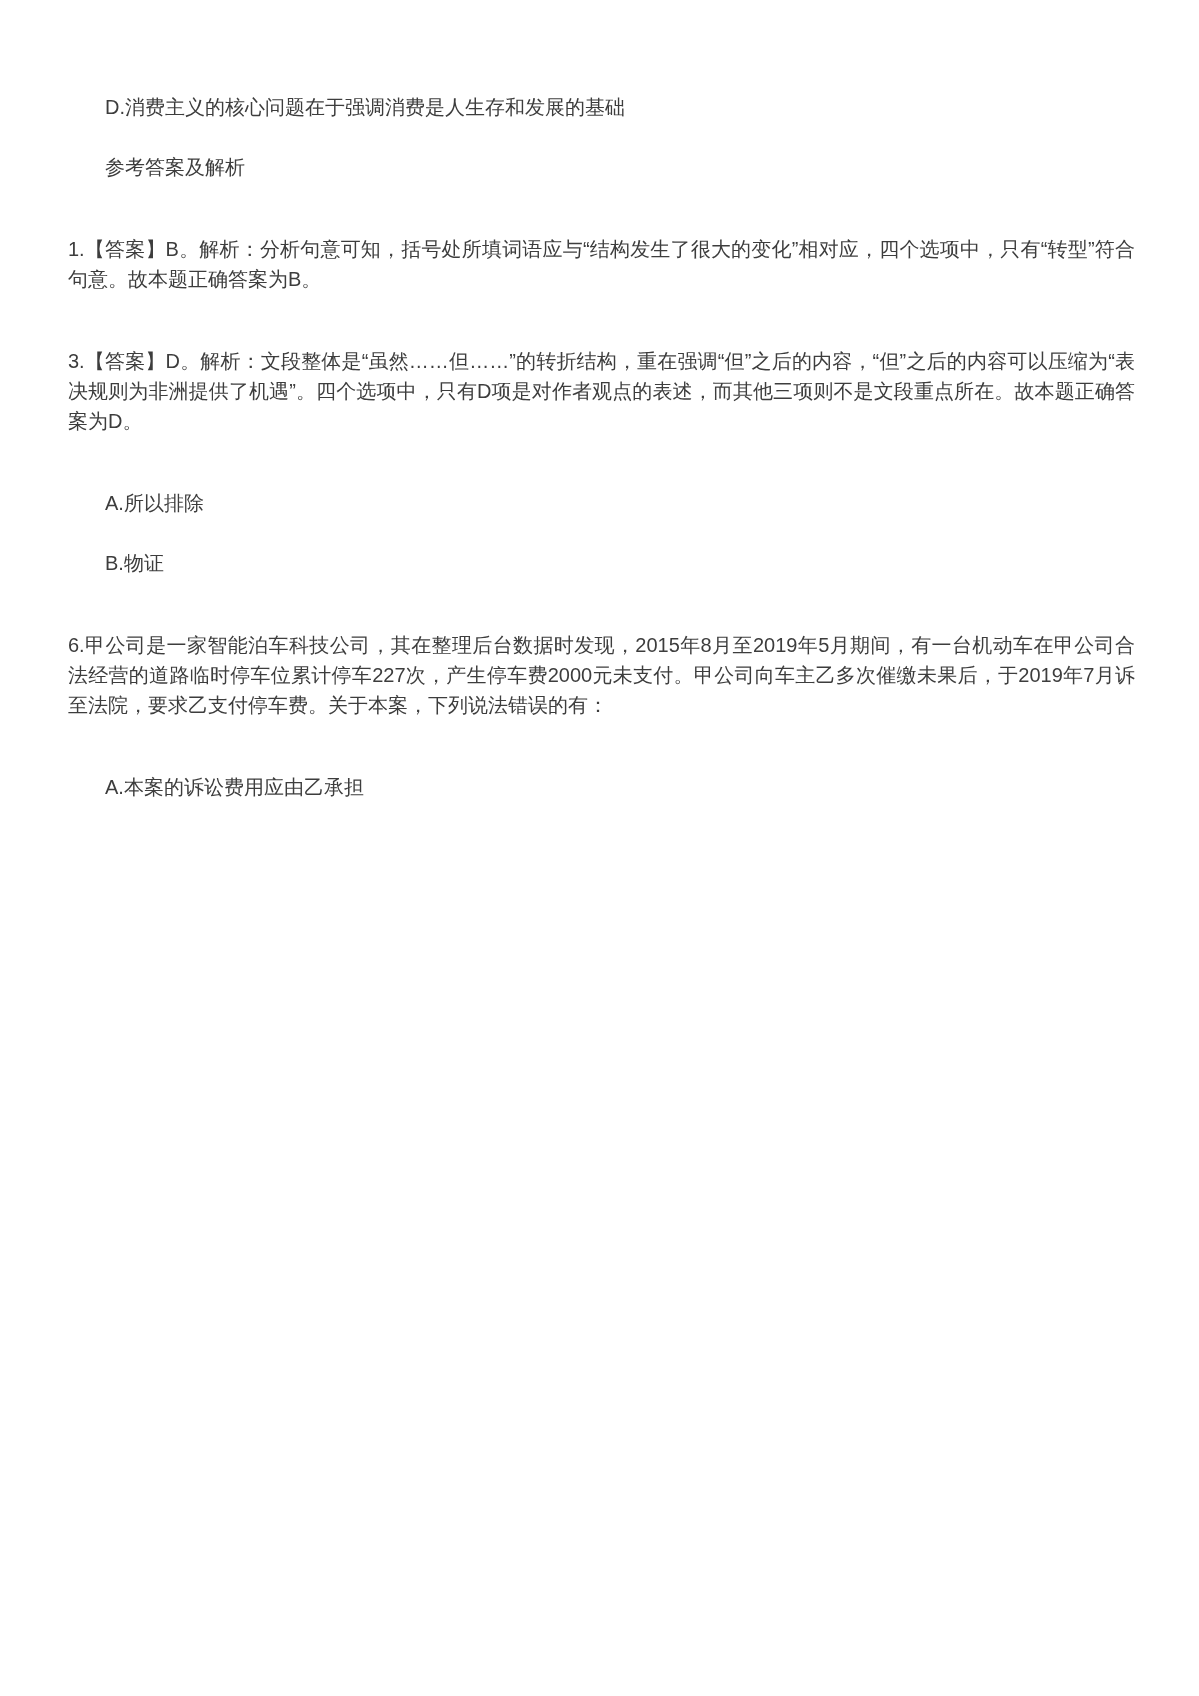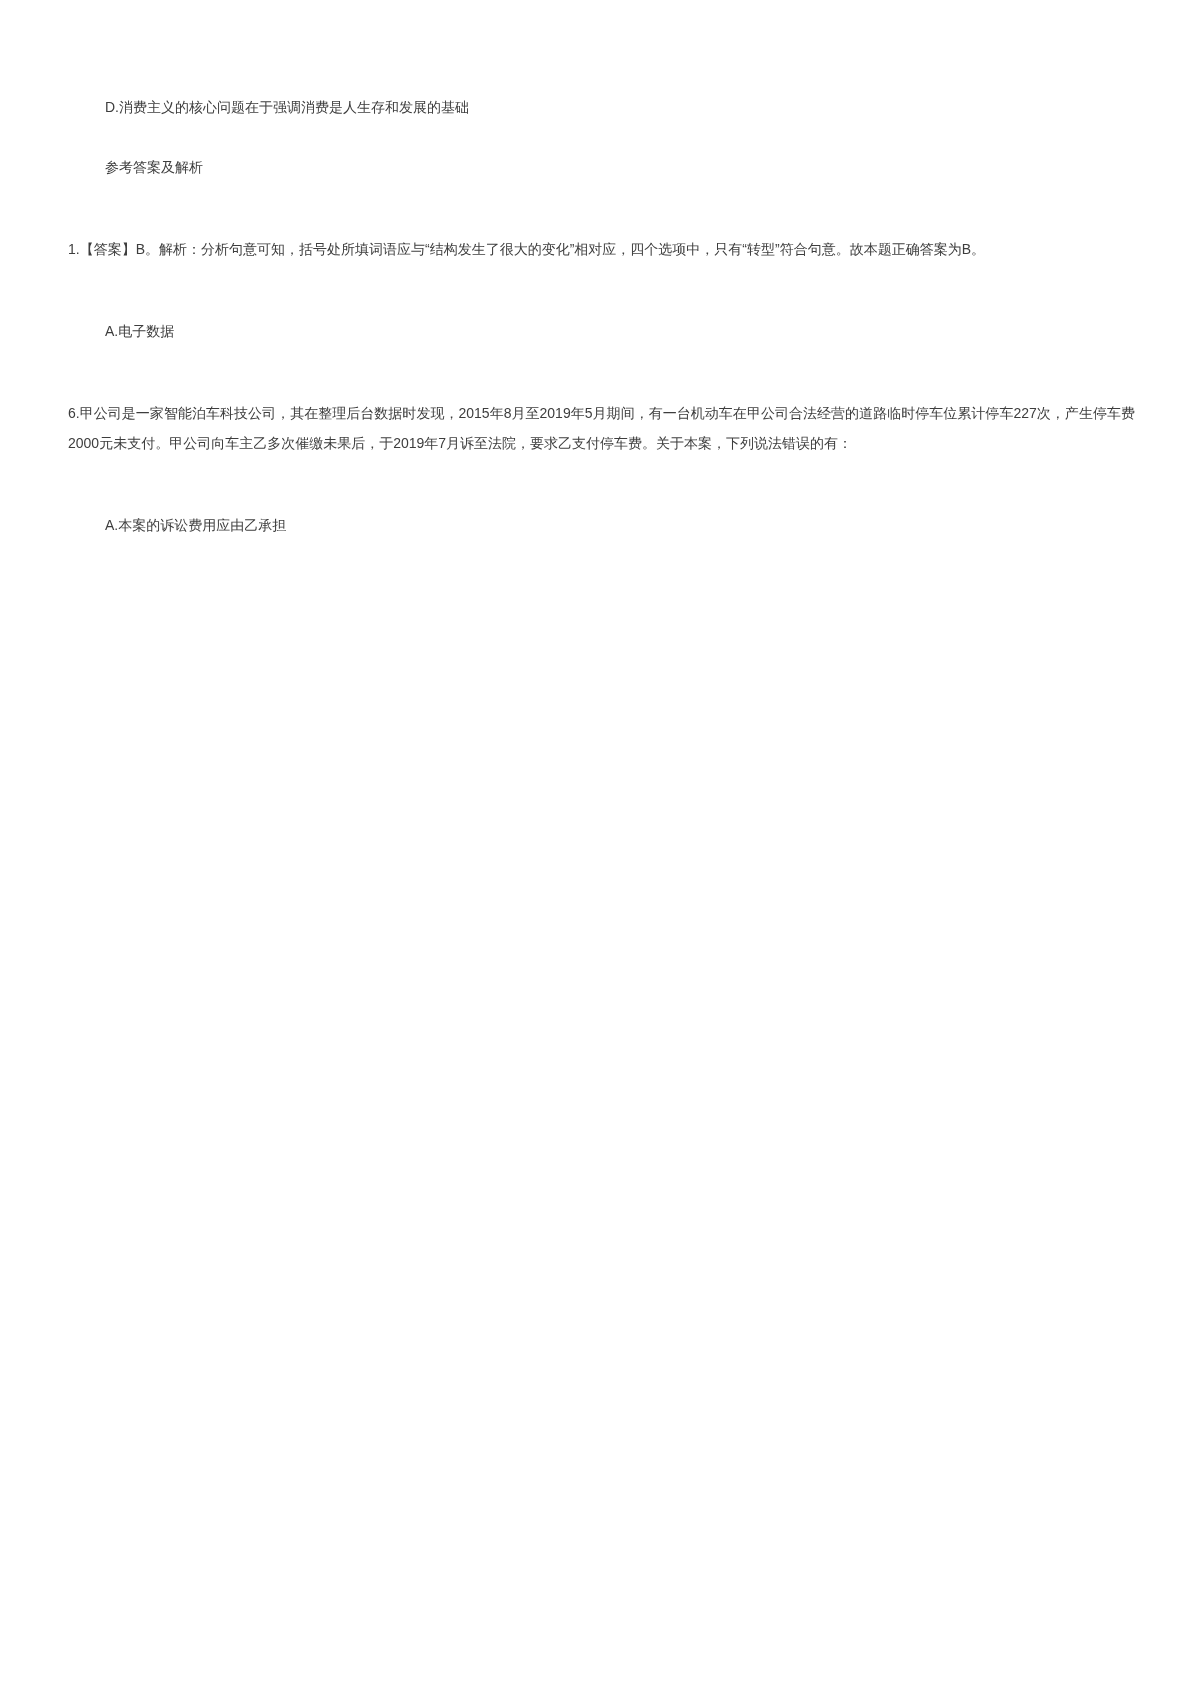--- a/index.html
+++ b/index.html
@@ -9,21 +9,21 @@
     background: #ffffff;
   }
   .page {
     position: relative;
     width: 1199px;
     min-height: 1696px;
     box-sizing: border-box;
     background: #ffffff;
     padding: 92px 64px 60px 68px;
     font-family: "Liberation Sans", "DejaVu Sans", sans-serif;
-    font-size: 14px;
+    font-size: 20px;
     line-height: 30px;
     color: #3d3d3d;
     text-align: justify;
   }
   .p {
     margin: 0 0 30px 0;
   }
   .indent {
     padding-left: 37px;
     text-align: left;
@@ -38,25 +38,27 @@
 
 <div class="page">
 
   <p class="p indent">D.消费主义的核心问题在于强调消费是人生存和发展的基础</p>
 
   <p class="p indent">参考答案及解析</p>
 
   <p class="p answer">1.【答案】B。解析：分析句意可知，括号处所填词语应与“结构发生了很大的变化”相对应，四个选项中，只有“转型”符合句意。故本题正确答案为B。</p>
 
 
+  <p class="p answer">3.【答案】D。解析：文段整体是“虽然……但……”的转折结构，重在强调“但”之后的内容，“但”之后的内容可以压缩为“表决规则为非洲提供了机遇”。四个选项中，只有D项是对作者观点的表述，而其他三项则不是文段重点所在。故本题正确答案为D。</p>
 
 
 
-  <p class="p indent">A.电子数据</p>
+  <p class="p indent">A.所以排除</p>
 
+  <p class="p indent">B.物证</p>
 
 
 
 
   <p class="p answer">6.甲公司是一家智能泊车科技公司，其在整理后台数据时发现，2015年8月至2019年5月期间，有一台机动车在甲公司合法经营的道路临时停车位累计停车227次，产生停车费2000元未支付。甲公司向车主乙多次催缴未果后，于2019年7月诉至法院，要求乙支付停车费。关于本案，下列说法错误的有：</p>
 
   <p class="p indent">A.本案的诉讼费用应由乙承担</p>
 
 </div>
 

